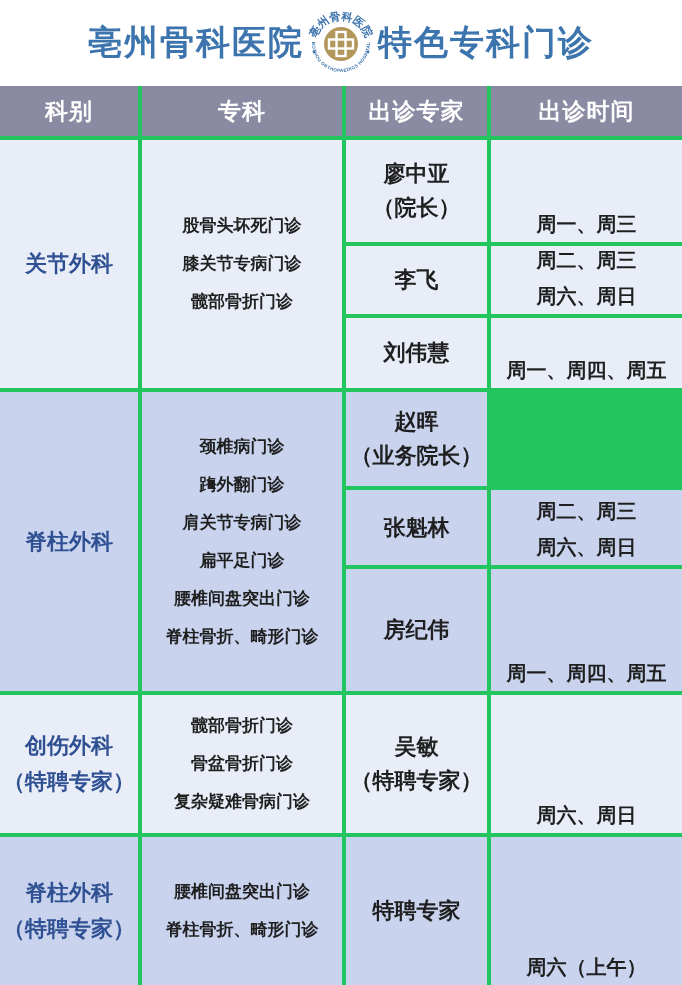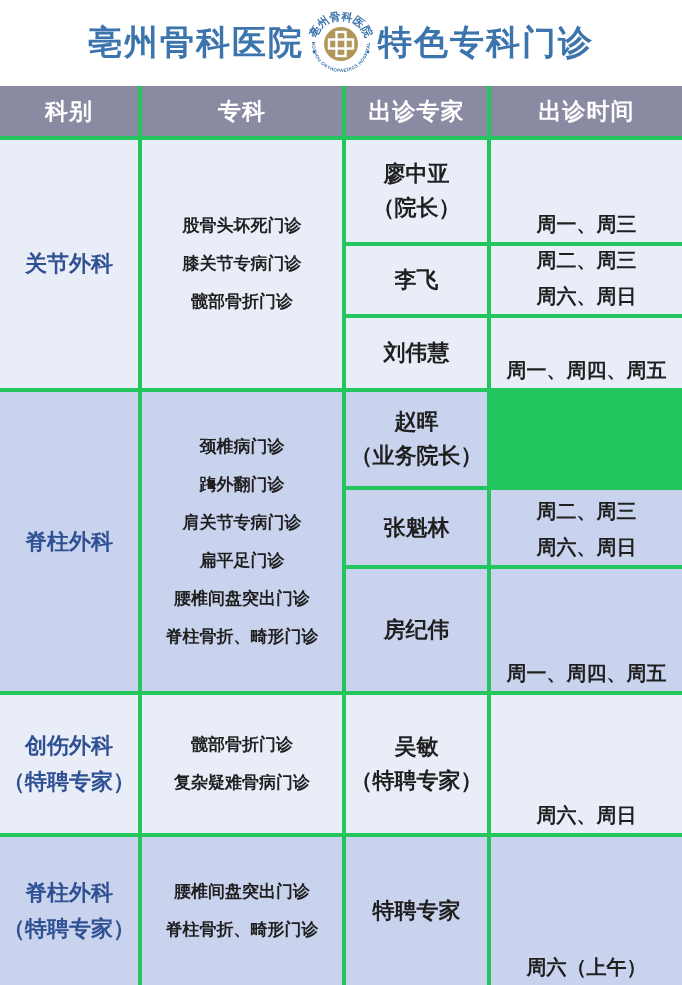--- a/index.html
+++ b/index.html
@@ -141,20 +141,21 @@
   <div class="cell dark time" style="grid-area:7/4">
     <div>周一、周四、周五</div>
   </div>
 
   <div class="cell light dept" style="grid-area:8/1">
     <div>创伤外科</div>
     <div>（特聘专家）</div>
   </div>
   <div class="cell light spec" style="grid-area:8/2">
     <div>髋部骨折门诊</div>
+    <div>骨盆骨折门诊</div>
     <div>复杂疑难骨病门诊</div>
   </div>
   <div class="cell light expert" style="grid-area:8/3">
     <div>吴敏</div>
     <div>（特聘专家）</div>
   </div>
   <div class="cell light time" style="grid-area:8/4">
     <div>周六、周日</div>
   </div>
 

